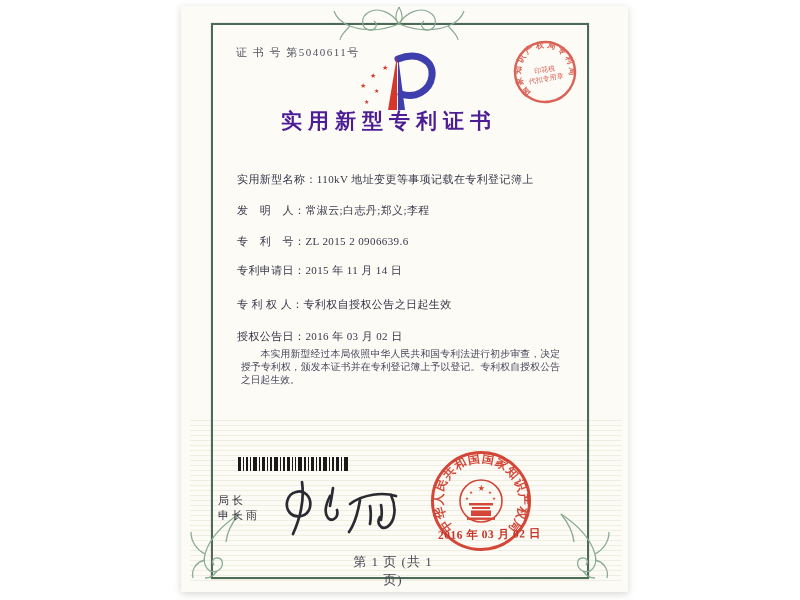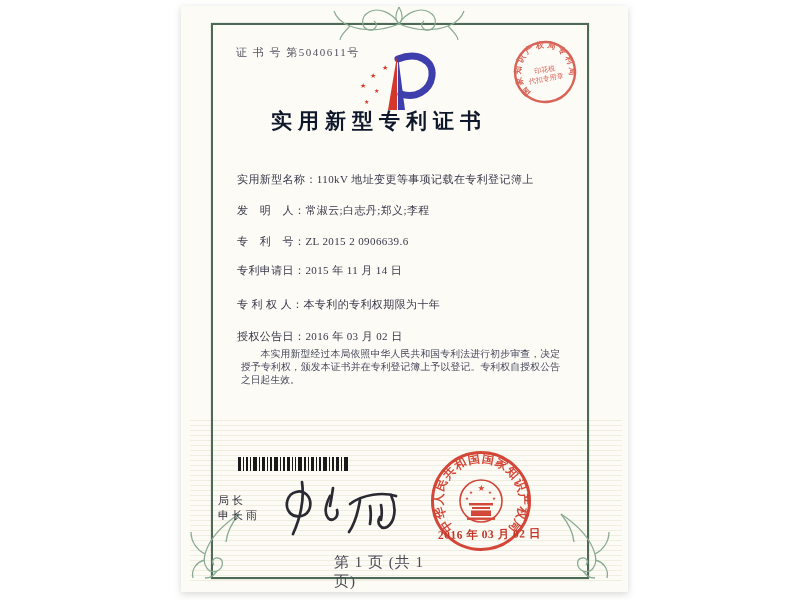--- a/index.html
+++ b/index.html
@@ -8,32 +8,32 @@
     font-family:"Liberation Serif","DejaVu Serif",serif;color:#3b3b4c;
   }
   .paper{position:absolute;left:181px;top:6px;width:447px;height:586px;
     background:#fcfbf6;box-shadow:0 2px 7px rgba(110,110,100,.28);}
   .texture{position:absolute;left:190px;top:420px;width:432px;height:165px;pointer-events:none;
     background:repeating-linear-gradient(180deg,rgba(213,210,176,.32) 0 1px,transparent 1px 5px);}
   .frame{position:absolute;left:211px;top:23px;width:374px;height:552px;
     border:2px solid #4d6a56;box-shadow:0 0 1px rgba(60,90,70,.5);}
   .orn{position:absolute;pointer-events:none;}
   .cert-no{position:absolute;left:236px;top:45px;font-size:11px;letter-spacing:1.5px;color:#52525f;}
-  .title{position:absolute;left:201px;top:107px;width:356px;text-align:center;
-    font-size:21px;font-weight:bold;letter-spacing:6px;color:#0f172a;}
+  .title{position:absolute;left:211px;top:107px;width:356px;text-align:center;
+    font-size:21px;font-weight:bold;letter-spacing:6px;color:#4c1d95;}
   .field{position:absolute;left:237px;font-size:11px;letter-spacing:.4px;color:#383849;white-space:nowrap;}
   .paras{position:absolute;left:237px;top:344px;width:327px;font-size:9.8px;
     line-height:12.9px;color:#45455a;text-align:justify;}
   .paras p{margin:4px;text-indent:2em;}
   .signer{position:absolute;left:218px;top:493px;font-size:11px;letter-spacing:3px;
     line-height:15px;color:#2e2e38;}
   .seal-date{position:absolute;left:438px;top:527px;width:110px;font-size:11.5px;font-weight:bold;
     letter-spacing:.5px;color:#c4362a;transform:rotate(-1deg);white-space:nowrap;}
-  .footer{position:absolute;left:334px;top:553px;width:100px;text-align:left;
-    font-size:15px;letter-spacing:1px;color:#4a4a55;}
+  .footer{position:absolute;left:343px;top:553px;width:100px;text-align:center;
+    font-size:13px;letter-spacing:1px;color:#4a4a55;}
   .stamp-sm{position:absolute;left:509px;top:36px;transform:rotate(-10deg);opacity:.85;}
   .seal-big{position:absolute;left:428px;top:448px;opacity:.93;mix-blend-mode:multiply;}
   .sig{position:absolute;left:278px;top:476px;}
   .barcode{position:absolute;left:238px;top:457px;}
 </style>
 </head>
 <body>
 
 <div class="paper"></div>
 <div class="texture"></div>
@@ -97,21 +97,21 @@
 <div class="field" style="top:203px">
   <span>发　明　人：</span><span>常淑云;白志丹;郑义;李程</span>
 </div>
 <div class="field" style="top:234px">
   <span>专　利　号：</span><span>ZL 2015 2 0906639.6</span>
 </div>
 <div class="field" style="top:263px">
   <span>专利申请日：</span><span>2015 年 11 月 14 日</span>
 </div>
 <div class="field" style="top:297px">
-  <span>专 利 权 人：</span><span>本专利的专利权期限为十年</span>
+  <span>专 利 权 人：</span><span>专利权自授权公告之日起生效</span>
 </div>
 <div class="field" style="top:329px">
   <span>授权公告日：</span><span>2016 年 03 月 02 日</span>
 </div>
 
 <div class="paras">
   <p>本实用新型经过本局依照中华人民共和国专利法进行初步审查，决定授予专利权，颁发本证书并在专利登记簿上予以登记。专利权自授权公告之日起生效。</p>
 </div>
 
 <svg class="barcode" width="110" height="14" viewBox="0 0 110 14">

